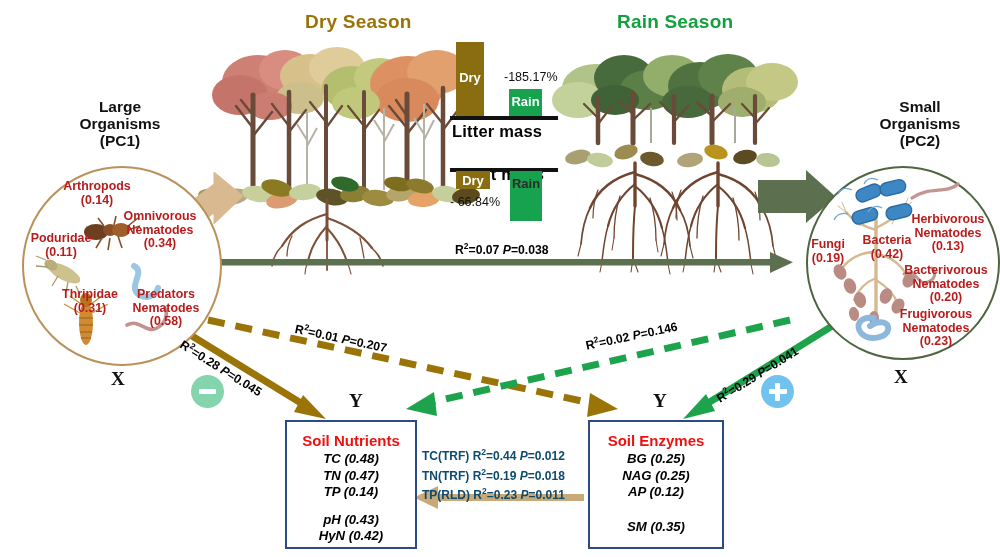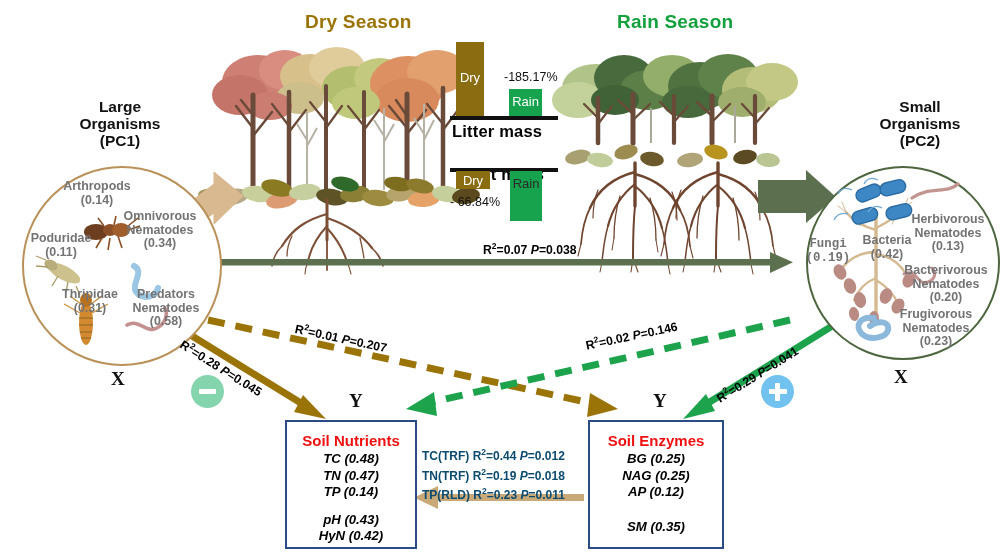--- a/index.html
+++ b/index.html
@@ -18,26 +18,26 @@
   .rain-title{color:#12a13c;}
 
   
   .group-title{font-size:15.5px;font-weight:bold;color:#111;line-height:17px;text-shadow:0 0 2px #fff;}
 
   
   .circle{border-radius:50%;background:#fff;}
   .circle-left{border:2.2px solid #b99159;}
   .circle-right{border:2.2px solid #4e6640;}
 
-  .taxon{font-size:12.4px;font-weight:bold;color:#737373;line-height:13.5px;text-align:center;}
+  .taxon{font-size:12.4px;font-weight:bold;color:#b91c1c;line-height:13.5px;text-align:center;}
 
   .xy-label{font-family:"Liberation Serif", serif;font-size:19px;font-weight:bold;color:#111;}
 
   
-  .barlabel{font-size:13px;font-weight:normal;color:#000;}
+  .barlabel{font-size:13px;font-weight:bold;color:#000;}
   .masslabel{font-size:16.5px;font-weight:bold;color:#000;letter-spacing:.2px;}
   .pct{font-size:12.5px;color:#111;font-family:"Liberation Sans",sans-serif;}
   .bar-dry{background:#8a6d10;}
   .bar-rain{background:#17a24e;}
   .baseline{background:#111;}
 
   
   .panel{border:2px solid #2b4b87;background:#fff;}
   .panel-title{color:#ef1111;font-size:15px;font-weight:bold;text-align:center;}
   .panel-item{color:#000;font-size:13.2px;font-weight:bold;text-align:center;line-height:16.5px;font-style:italic;}
@@ -433,21 +433,21 @@
       <g>
         <path d="M96,106 C110,100 108,118 120,114 C128,111 128,104 124,100" stroke="#c29590" stroke-width="3" fill="none" stroke-linecap="round"></path>
       </g>
 
       <g>
         <path d="M66,150 C52,148 46,158 54,166 C62,173 78,170 80,162 C82,153 70,152 62,158" stroke="#8cb8db" stroke-width="6" fill="none" stroke-linecap="round"></path>
       </g>
     </svg>
   </div>
 
-  <div class="abs taxon" style="left:798px;top:238px;width:60px;font-family:Liberation Mono, monospace;">
+  <div class="abs taxon" style="left:798px;top:238px;width:60px;">
     <span>Fungi</span><br>
     <span>(0.19)</span>
   </div>
   <div class="abs taxon" style="left:852px;top:234px;width:70px;">
     <span>Bacteria</span><br>
     <span>(0.42)</span>
   </div>
   <div class="abs taxon" style="left:900px;top:213px;width:96px;">
     <div>Herbivorous</div>
     <div>Nematodes</div>
@@ -459,21 +459,21 @@
     <div>(0.20)</div>
   </div>
   <div class="abs taxon" style="left:888px;top:308px;width:96px;">
     <div>Frugivorous</div>
     <div>Nematodes</div>
     <div>(0.23)</div>
   </div>
 
   <div class="abs xy-label" style="left:894px;top:366px;">X</div>
 
-  <div class="abs stat" style="left:455px;top:241px;margin-left:28px;">
+  <div class="abs stat" style="left:455px;top:241px;">
     R<sup>2</sup>=0.07&nbsp;<span class="pit">P</span>=0.038
   </div>
 
   <div class="abs stat" style="left:186px;top:336px;transform:rotate(32deg);transform-origin:left top;">
     R<sup>2</sup>=0.28&nbsp;<span class="pit">P</span>=0.045
   </div>
 
   <div class="abs stat" style="left:297px;top:320px;transform:rotate(12deg);transform-origin:left top;">
     R<sup>2</sup>=0.01&nbsp;<span class="pit">P</span>=0.207
   </div>

